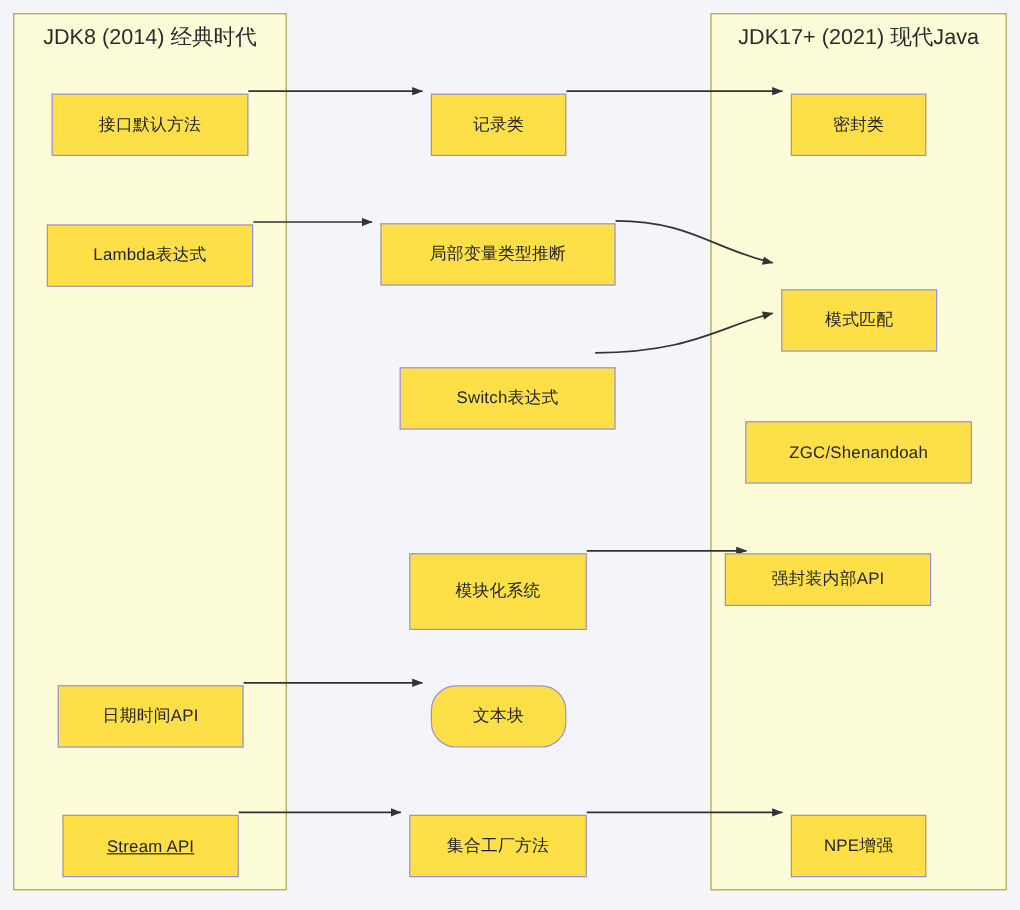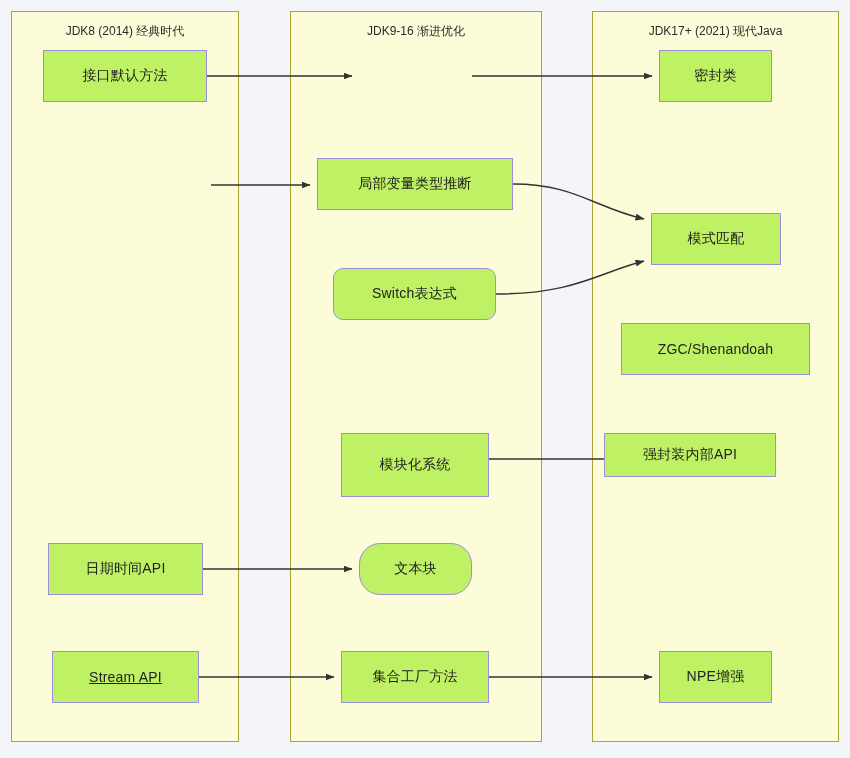--- a/index.html
+++ b/index.html
@@ -14,51 +14,49 @@
   .lane{
     position:absolute;
     background:#fdfcd8;
     border:1px solid #aaa33a;
     box-sizing:border-box;
   }
   .lane-title{
     position:absolute;
     top:10px;left:0;right:0;
     text-align:center;
-    font-size:12px;
+    font-size:18px;
     color:#2b2b2b;
     line-height:18px;
     white-space:nowrap;
   }
   .node{
     position:absolute;
-    background:#bef264;
+    background:#fde047;
     border:1px solid #9d8fe0;
     box-sizing:border-box;
     display:flex;
     align-items:center;
     justify-content:center;
     font-size:14px;
     color:#232323;
     letter-spacing:.2px;
     white-space:nowrap;
+    margin-top:28px;
   }
 </style>
 </head>
 <body>
 
 <div id="stage">
 
   <div class="lane" style="left:11px;top:11px;width:228px;height:731px;">
     <div class="lane-title">JDK8 (2014) 经典时代</div>
   </div>
 
-  <div class="lane" style="left:290px;top:11px;width:252px;height:731px;">
-    <div class="lane-title">JDK9-16 渐进优化</div>
-  </div>
 
   <div class="lane" style="left:592px;top:11px;width:247px;height:731px;">
     <div class="lane-title">JDK17+ (2021) 现代Java</div>
   </div>
 
   <svg class="layer" viewBox="0 0 850 758" xmlns="http://www.w3.org/2000/svg">
     <defs>
       <marker id="arrowhead" markerWidth="9" markerHeight="7" refX="8.5" refY="3.5" orient="auto" markerUnits="userSpaceOnUse">
         <polygon points="0 0, 9 3.5, 0 7" fill="#333333"></polygon>
       </marker>
@@ -71,29 +69,31 @@
       <path d="M496,294 C575,294 600,272 644,261"></path>
       <path d="M489,459 L622,459"></path>
       <path d="M203,569 L352,569"></path>
       <path d="M199,677 L334,677"></path>
       <path d="M489,677 L652,677"></path>
     </g>
   </svg>
 
   <div class="node" style="left:43px;top:50px;width:164px;height:52px;">接口默认方法</div>
 
+  <div class="node" style="left:39px;top:159px;width:172px;height:52px;">Lambda表达式</div>
 
   <div class="node" style="left:48px;top:543px;width:155px;height:52px;">日期时间API</div>
 
   <div class="node" style="left:52px;top:651px;width:147px;height:52px;text-decoration:underline;">Stream API</div>
 
+  <div class="node" style="left:359px;top:50px;width:113px;height:52px;">记录类</div>
 
   <div class="node" style="left:317px;top:158px;width:196px;height:52px;">局部变量类型推断</div>
 
-  <div class="node" style="left:333px;top:268px;width:163px;height:52px;border-radius:10px;">Switch表达式</div>
+  <div class="node" style="left:333px;top:278px;width:180px;height:52px;">Switch表达式</div>
 
   <div class="node" style="left:341px;top:433px;width:148px;height:64px;">模块化系统</div>
 
   <div class="node" style="left:359px;top:543px;width:113px;height:52px;border-radius:21px;">文本块</div>
 
   <div class="node" style="left:341px;top:651px;width:148px;height:52px;">集合工厂方法</div>
 
   <div class="node" style="left:659px;top:50px;width:113px;height:52px;">密封类</div>
 
   <div class="node" style="left:651px;top:213px;width:130px;height:52px;">模式匹配</div>

